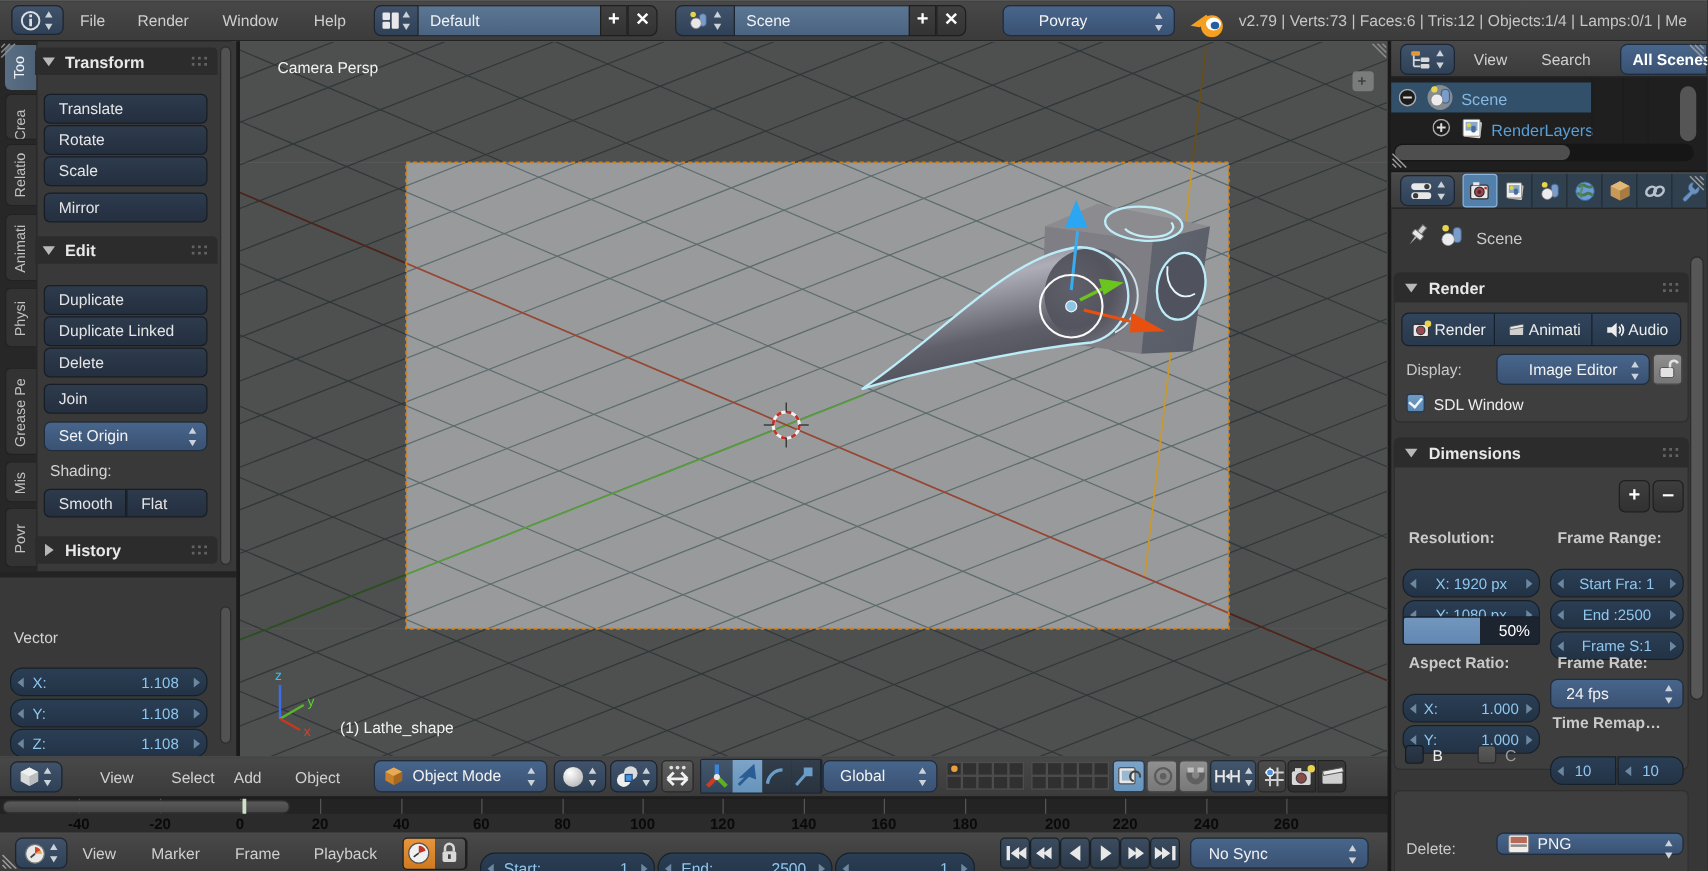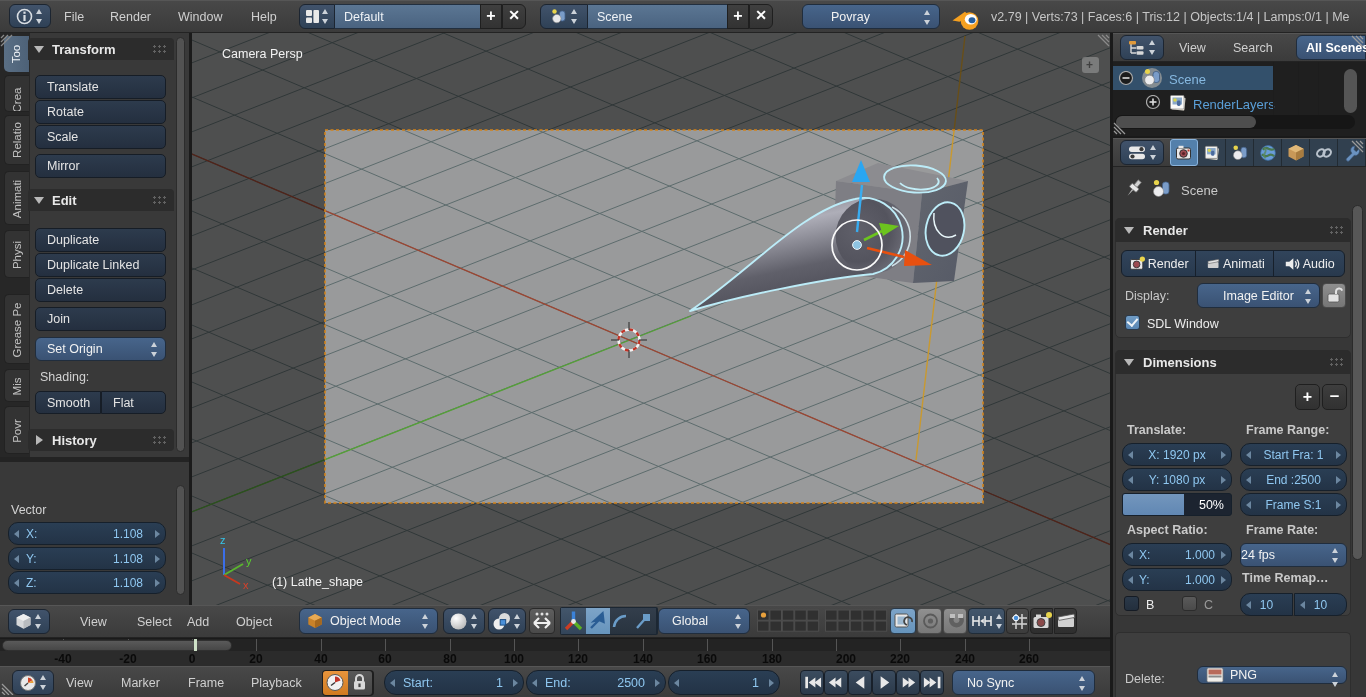--- a/index.html
+++ b/index.html
@@ -5,21 +5,21 @@
   html,body{margin:0;padding:0;background:#1a1a1a;}
   *{box-sizing:border-box;}
   #root{position:relative;width:1366px;height:697px;overflow:hidden;
     font-family:"Liberation Sans",sans-serif;font-size:12px;color:#d8d8d8;
     background:#1a1a1a;}
   .abs{position:absolute;}
   .hdrbar{background:linear-gradient(#484848,#3b3b3b);border-top:1px solid #565656;border-bottom:1px solid #232323;}
   .menu{position:absolute;color:#cfcfcf;font-size:12.5px;}
   .iconbtn{position:absolute;background:linear-gradient(#41536b,#2f4156);border:1px solid #1c2531;border-radius:6px;display:flex;align-items:center;justify-content:center;}
   .drop{position:absolute;background:linear-gradient(#47658b,#3a5273);border:1px solid #202d3d;border-radius:6px;color:#f2f2f2;display:flex;align-items:center;}
-  .num{position:absolute;background:linear-gradient(#2a3e54,#233346);border:1px solid #16202b;border-radius:10px;color:#8fc7f0;display:flex;align-items:center;}
+  .num{position:absolute;background:linear-gradient(#2a3e54,#233346);border:1px solid #16202b;border-radius:10px;color:#8fc7f0;display:flex;align-items:center;margin-top:12px;}
   .toolbtn{position:absolute;background:linear-gradient(#2d3b4d,#242f3f);border:1px solid #161d26;border-radius:5px;color:#e4e4e4;display:flex;align-items:center;padding-left:11px;font-size:12.5px;}
   .phead{position:absolute;color:#e8e8e8;font-size:13px;display:flex;align-items:center;}
   .dots{position:absolute;right:7px;top:50%;margin-top:-5px;width:15px;height:10px;opacity:.5;
     background-image:radial-gradient(#999 30%,transparent 38%);background-size:5px 5px;}
   .arrows{display:inline-block;position:relative;width:9px;height:17px;flex:none;}
   .arrows:before{content:"";position:absolute;left:1px;top:1px;border-left:3.5px solid transparent;border-right:3.5px solid transparent;border-bottom:5px solid #ccd2d9;}
   .arrows:after{content:"";position:absolute;left:1px;bottom:1px;border-left:3.5px solid transparent;border-right:3.5px solid transparent;border-top:5px solid #ccd2d9;}
   .sarrL{width:0;height:0;border-top:4px solid transparent;border-bottom:4px solid transparent;border-right:5px solid #6c87a0;position:absolute;left:5px;top:50%;margin-top:-4px;}
   .sarrR{width:0;height:0;border-top:4px solid transparent;border-bottom:4px solid transparent;border-left:5px solid #6c87a0;position:absolute;right:5px;top:50%;margin-top:-4px;}
   .chk{position:absolute;width:15px;height:15px;border-radius:3px;background:linear-gradient(#6f9bc4,#5a87b4);border:1px solid #2a3a4c;}
@@ -779,21 +779,21 @@
  <div class="abs" style="left:2px;top:212px;width:236px;height:266px;background:#3e3e3e;border-radius:5px;border:1px solid #2e2e2e;"></div>
  <div class="phead" style="left:2px;top:212px;width:236px;height:24px;background:#2c2c2c;border-radius:5px 5px 0 0;">
         <svg width="10" height="8" style="margin:0 9px 0 9px;">
           <polygon points="0,1 10,1 5,8" fill="#b8b8b8"></polygon>
         </svg>
         <b>Dimensions</b>
         <span class="dots"></span>
       </div>
  <div class="abs" style="left:182px;top:246px;width:25px;height:26px;background:linear-gradient(#3e3e3e,#313131);border:1px solid #1f1f1f;border-radius:5px;color:#fff;text-align:center;line-height:23px;font-size:16px;font-weight:bold;">+</div>
  <div class="abs" style="left:209px;top:246px;width:25px;height:26px;background:linear-gradient(#3e3e3e,#313131);border:1px solid #1f1f1f;border-radius:5px;color:#fff;text-align:center;line-height:21px;font-size:17px;font-weight:bold;">–</div>
- <div class="abs" style="left:14px;top:285px;color:#c9c9c9;font-size:12.5px;font-weight:bold;">Translate:</div>
+ <div class="abs" style="left:14px;top:285px;color:#c9c9c9;font-size:12.5px;font-weight:bold;">Resolution:</div>
  <div class="abs" style="left:133px;top:285px;color:#c9c9c9;font-size:12.5px;font-weight:bold;">Frame Range:</div>
  <div class="num" style="left:9px;top:305px;width:110px;height:23px;justify-content:center;">
         <span class="sarrL"></span>
         <span>X: 1920 px</span>
         <span class="sarrR"></span>
       </div>
  <div class="num" style="left:127px;top:305px;width:107px;height:23px;justify-content:center;">
         <span class="sarrL"></span>
         <span>Start Fra: 1</span>
         <span class="sarrR"></span>
@@ -818,21 +818,21 @@
         <span class="sarrR"></span>
       </div>
  <div class="abs" style="left:14px;top:385px;color:#c9c9c9;font-size:12.5px;font-weight:bold;">Aspect Ratio:</div>
  <div class="abs" style="left:133px;top:385px;color:#c9c9c9;font-size:12.5px;font-weight:bold;">Frame Rate:</div>
  <div class="num" style="left:9px;top:405px;width:110px;height:23px;">
         <span class="sarrL"></span>
         <span style="margin-left:16px;">X:</span>
         <span style="position:absolute;left:62px;">1.000</span>
         <span class="sarrR"></span>
       </div>
- <div class="drop" style="left:127px;top:405px;width:107px;height:24px;padding-left:0;font-size:12.5px;">24 fps<span class="arrows" style="position:absolute;right:6px;top:3px;"></span></div>
+ <div class="drop" style="left:127px;top:405px;width:107px;height:24px;padding-left:12px;font-size:12.5px;">24 fps<span class="arrows" style="position:absolute;right:6px;top:3px;"></span></div>
  <div class="num" style="left:9px;top:430px;width:110px;height:23px;">
         <span class="sarrL"></span>
         <span style="margin-left:16px;">Y:</span>
         <span style="position:absolute;left:62px;">1.000</span>
         <span class="sarrR"></span>
       </div>
  <div class="abs" style="left:129px;top:433px;color:#c9c9c9;font-size:12.5px;font-weight:bold;">Time Remap…</div>
  <div class="abs" style="left:11px;top:458px;width:15px;height:15px;background:linear-gradient(#2b3949,#232f3d);border:1px solid #151b24;border-radius:3px;"></div>
  <div class="abs" style="left:33px;top:460px;color:#ededed;font-size:12.5px;">B</div>
  <div class="abs" style="left:69px;top:458px;width:15px;height:15px;background:linear-gradient(#5a5a5a,#4a4a4a);border:1px solid #2c2c2c;border-radius:3px;"></div>

